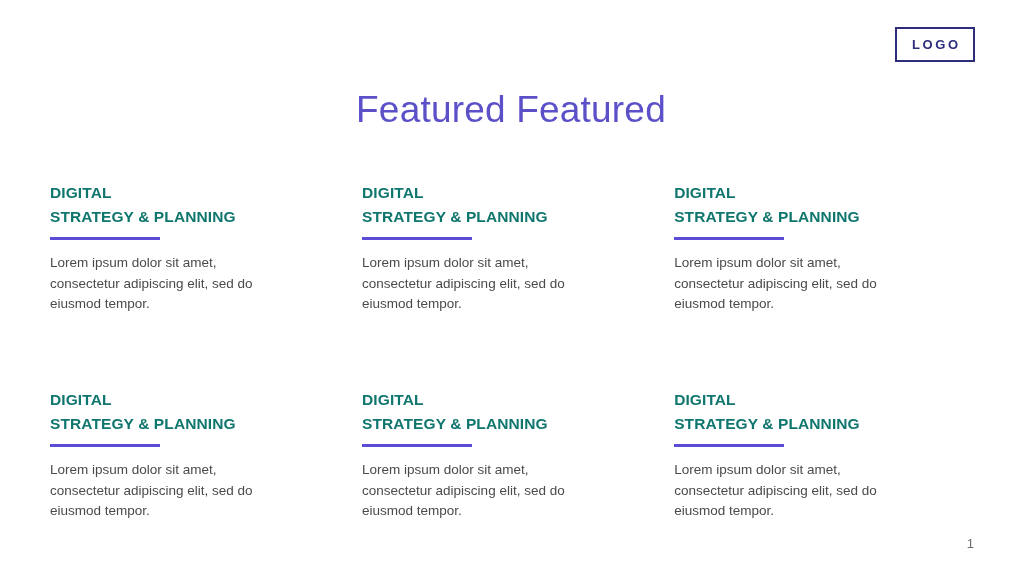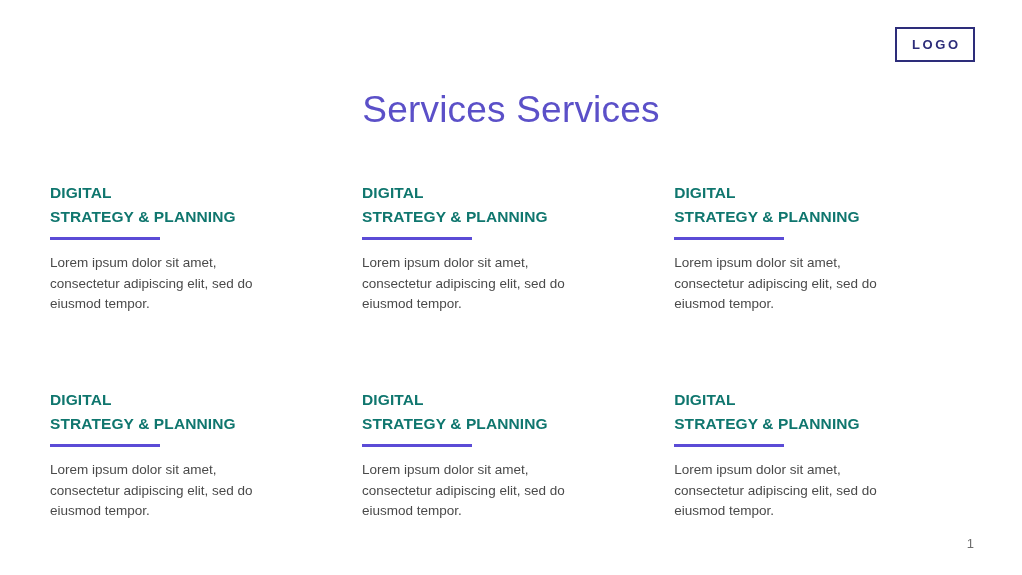--- a/index.html
+++ b/index.html
@@ -120,21 +120,21 @@
 </style>
 </head>
 <body>
 
 <div class="slide">
 
   <div class="logo-box">
     <span class="logo-text">LOGO</span>
   </div>
 
-  <h1 class="slide-title">Services Services</h1>
+  <h1 class="slide-title">Featured Featured</h1>
 
   <div class="grid">
 
     <div class="row">
 
       <div class="card">
         <div class="card-heading">
           <span class="line1">DIGITAL</span>
           <span class="line2">STRATEGY &amp; PLANNING</span>
         </div>

